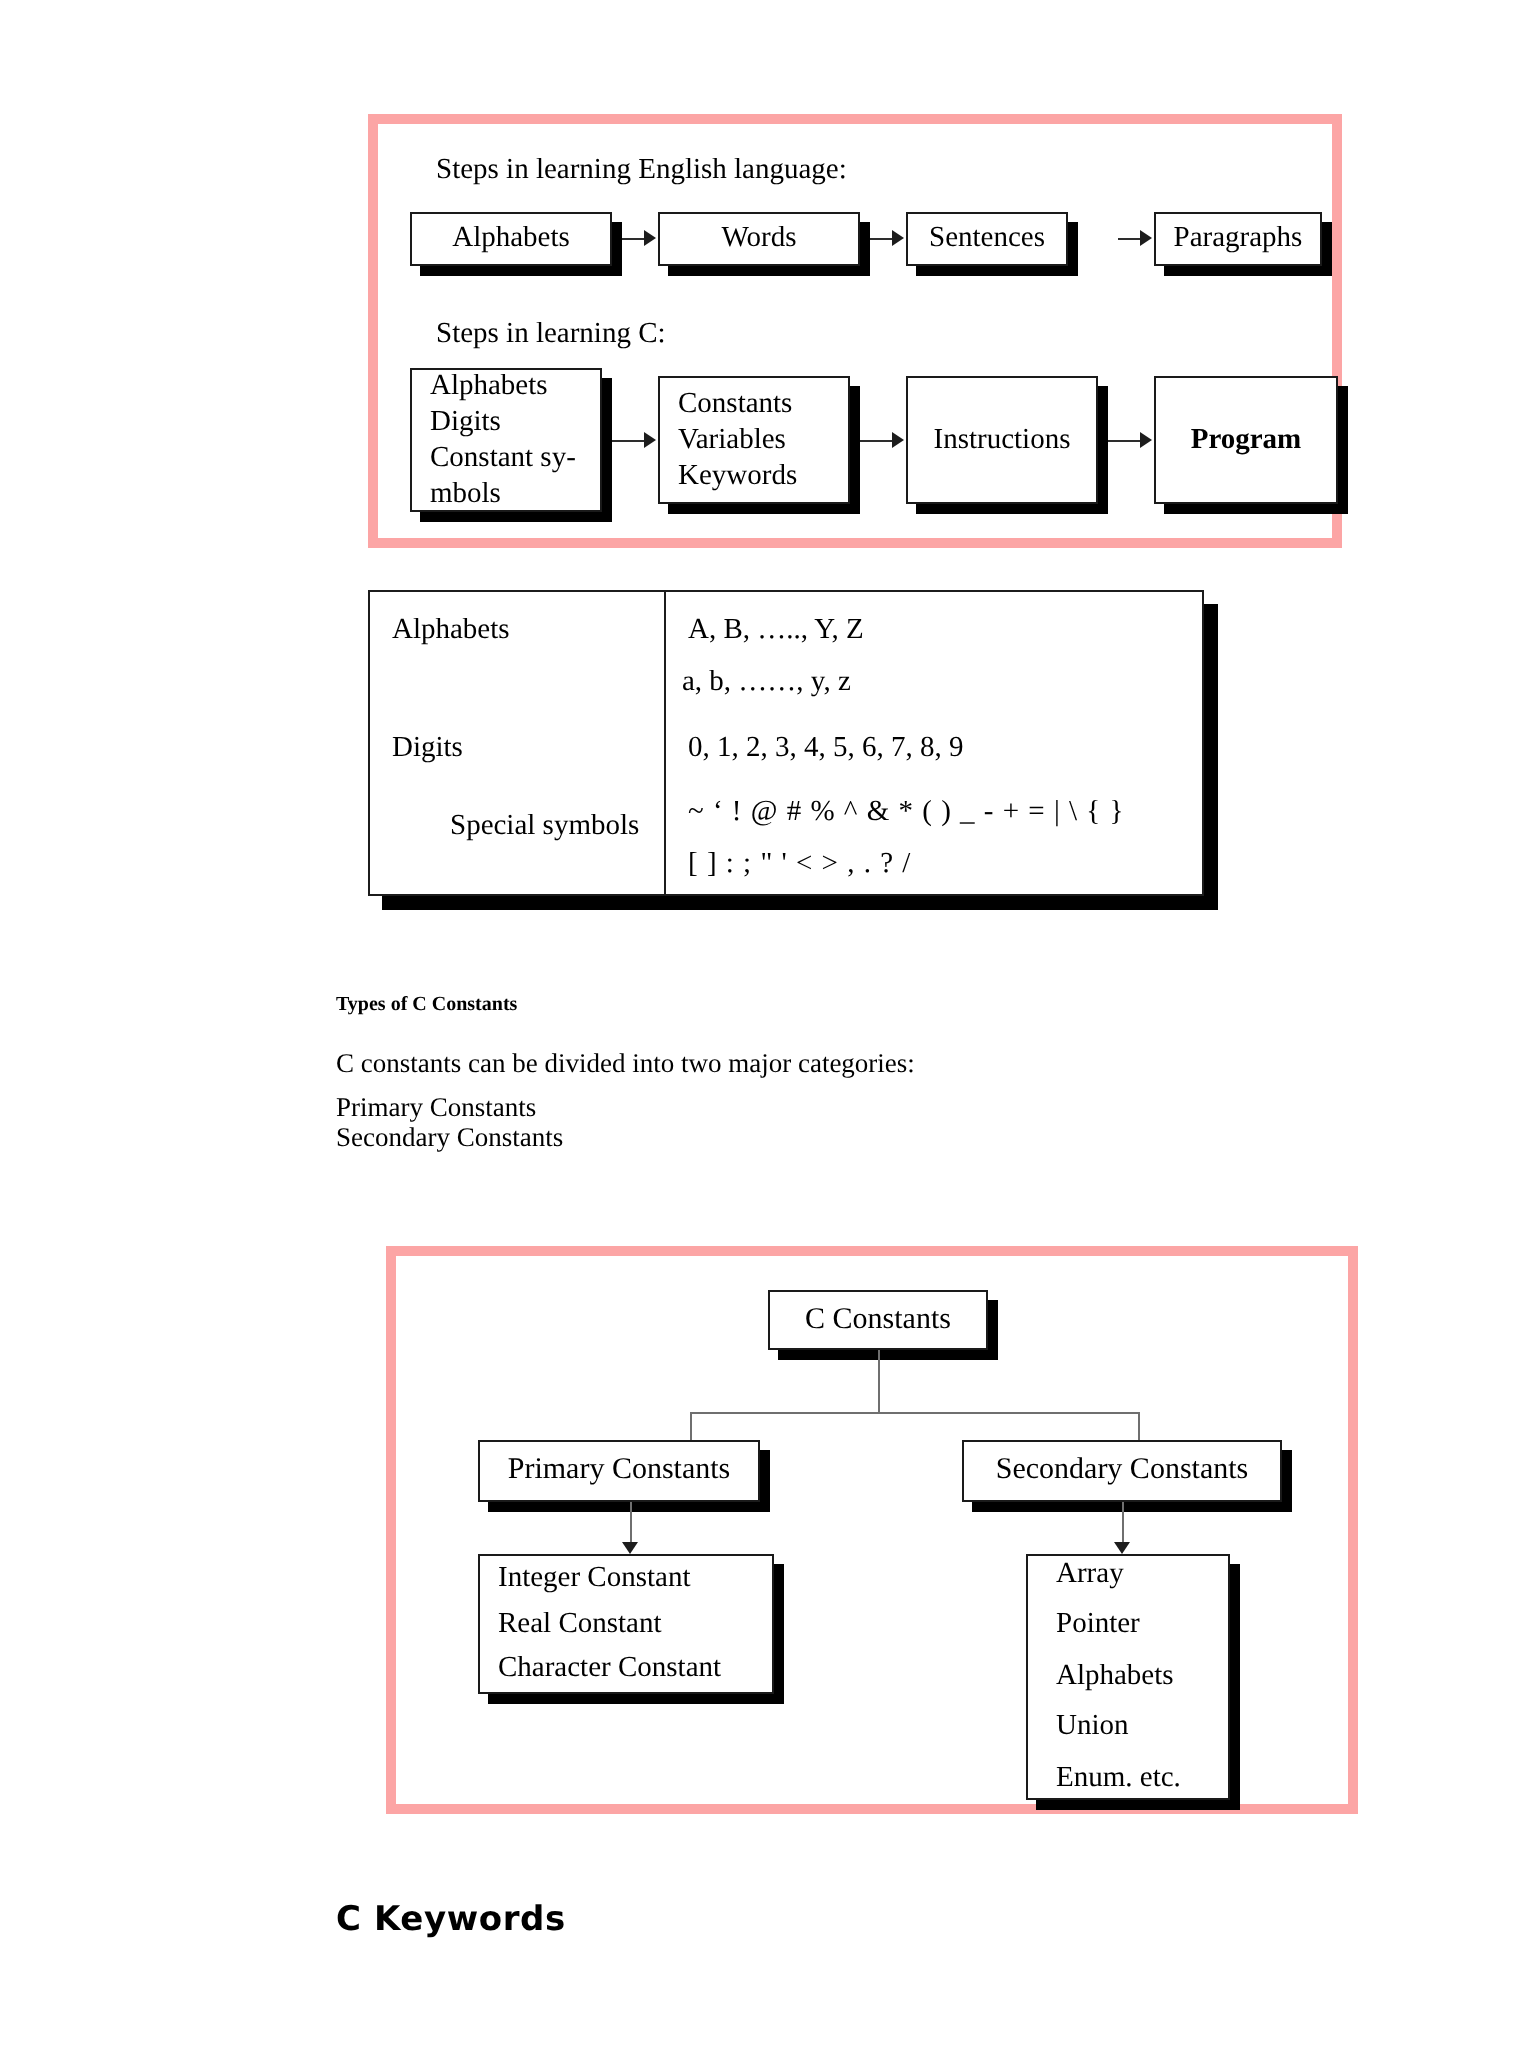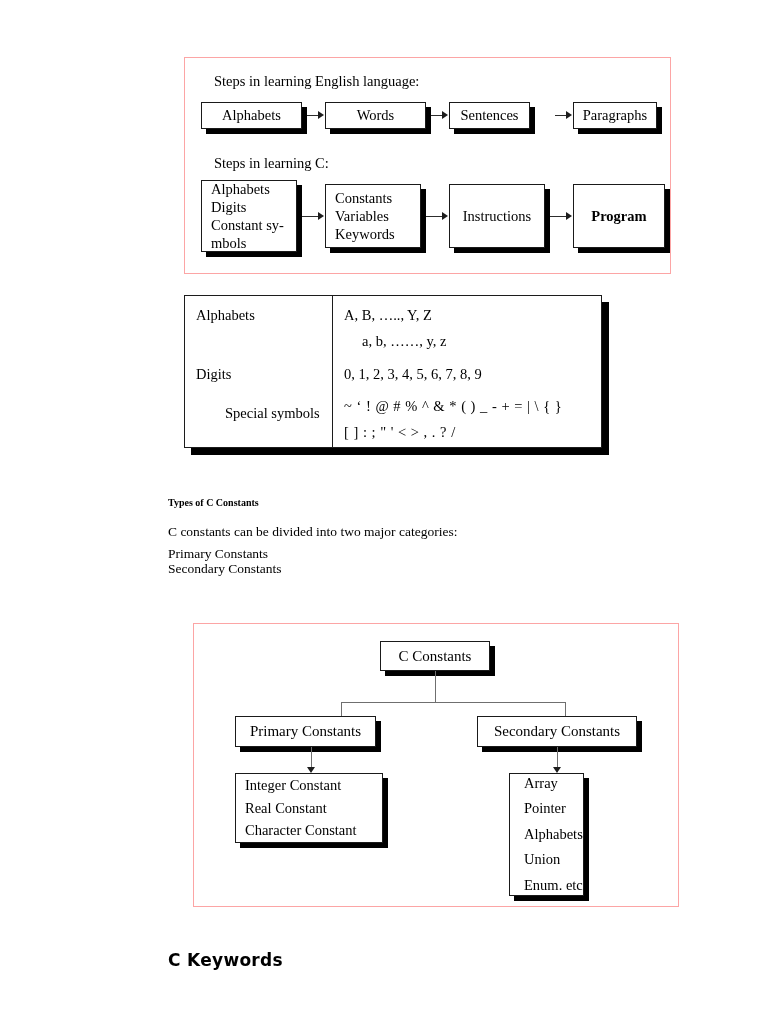--- a/index.html
+++ b/index.html
@@ -47,21 +47,21 @@
     padding-left: 9px;
   }
   .sbox .line {
     display: block;
     white-space: nowrap;
   }
 
   
   .frame {
     position: absolute;
-    border: 1px solid #fca5a5;
+    border: 5px solid #fca5a5;
     background: #ffffff;
     box-sizing: border-box;
   }
 
   
   .hline {
     position: absolute;
     height: 1px;
     background: #2d2d2d;
   }
@@ -207,21 +207,21 @@
     <div class="arrow-r" style="left:257px; top:154px;"></div>
     <div class="hline" style="left:365px; top:158px; width:19px;"></div>
     <div class="arrow-r" style="left:381px; top:154px;"></div>
   </div>
 
   <div class="cs-table" style="left:184px; top:295px; width:418px; height:153px;">
     <div class="cs-divider" style="left:147px;"></div>
 
     <div class="cs-cell" style="left:11px; top:11px;">Alphabets</div>
     <div class="cs-cell" style="left:159px; top:11px;">A, B, ….., Y, Z</div>
-    <div class="cs-cell" style="left:177px; top:37px;">a, b, ……, y, z</div>
+    <div class="cs-cell" style="left:156px; top:37px;">a, b, ……, y, z</div>
 
     <div class="cs-cell" style="left:11px; top:70px;">Digits</div>
     <div class="cs-cell" style="left:159px; top:70px;">0, 1, 2, 3, 4, 5, 6, 7, 8, 9</div>
 
     <div class="cs-cell" style="left:11px; top:109px;margin-left:29px;">Special symbols</div>
     <div class="cs-cell sym" style="left:159px; top:102px;">~ ‘ ! @ # % ^ &amp; * ( ) _ - + = | \ { }</div>
     <div class="cs-cell sym" style="left:159px; top:128px;">[ ] : ; " ' &lt; &gt; , . ? /</div>
   </div>
 
   <div class="h-bold" style="left:168px; top:497px;">Types of C Constants</div>
@@ -261,21 +261,21 @@
     <div class="arrow-d" style="left:359px; top:143px;"></div>
 
     <div class="sbox left" style="left:41px; top:149px; width:148px; height:70px;">
       <span class="inner lefty fs145" style="line-height:1.55;">
         <span class="line">Integer Constant</span>
         <span class="line">Real Constant</span>
         <span class="line">Character Constant</span>
       </span>
     </div>
 
-    <div class="sbox left" style="left:315px; top:149px; width:75px; height:123px;">
+    <div class="sbox left" style="left:315px; top:149px; width:102px; height:123px;">
       <span class="inner lefty fs145" style="line-height:1.75; padding-left:14px;">
         <span class="line">Array</span>
         <span class="line">Pointer</span>
         <span class="line">Alphabets</span>
         <span class="line">Union</span>
         <span class="line">Enum. etc.</span>
       </span>
     </div>
   </div>
 

